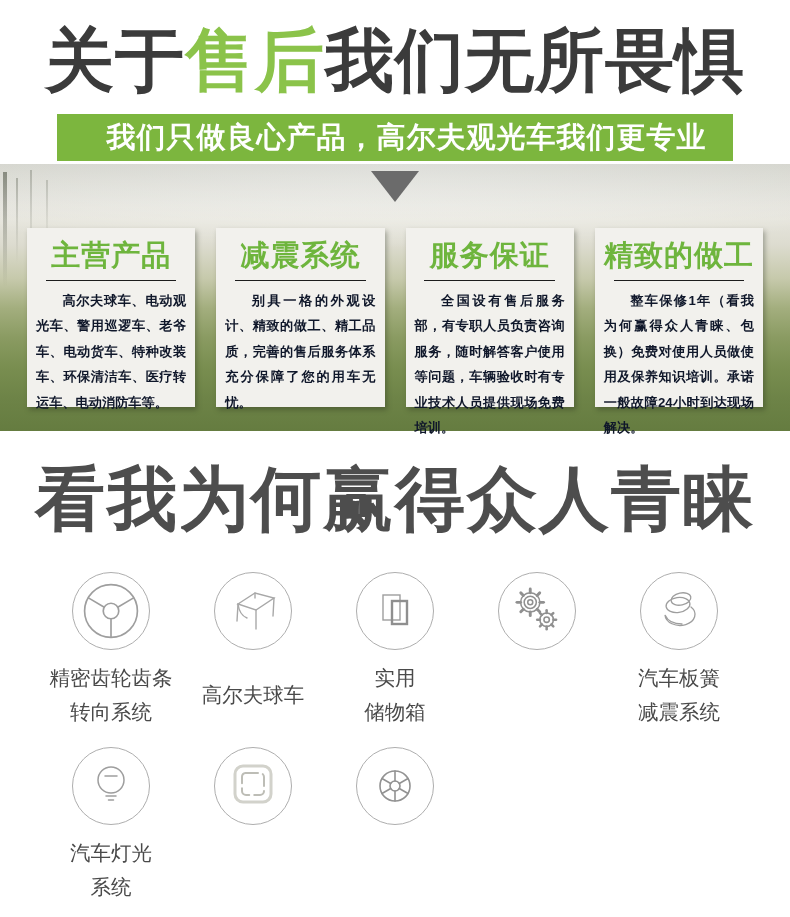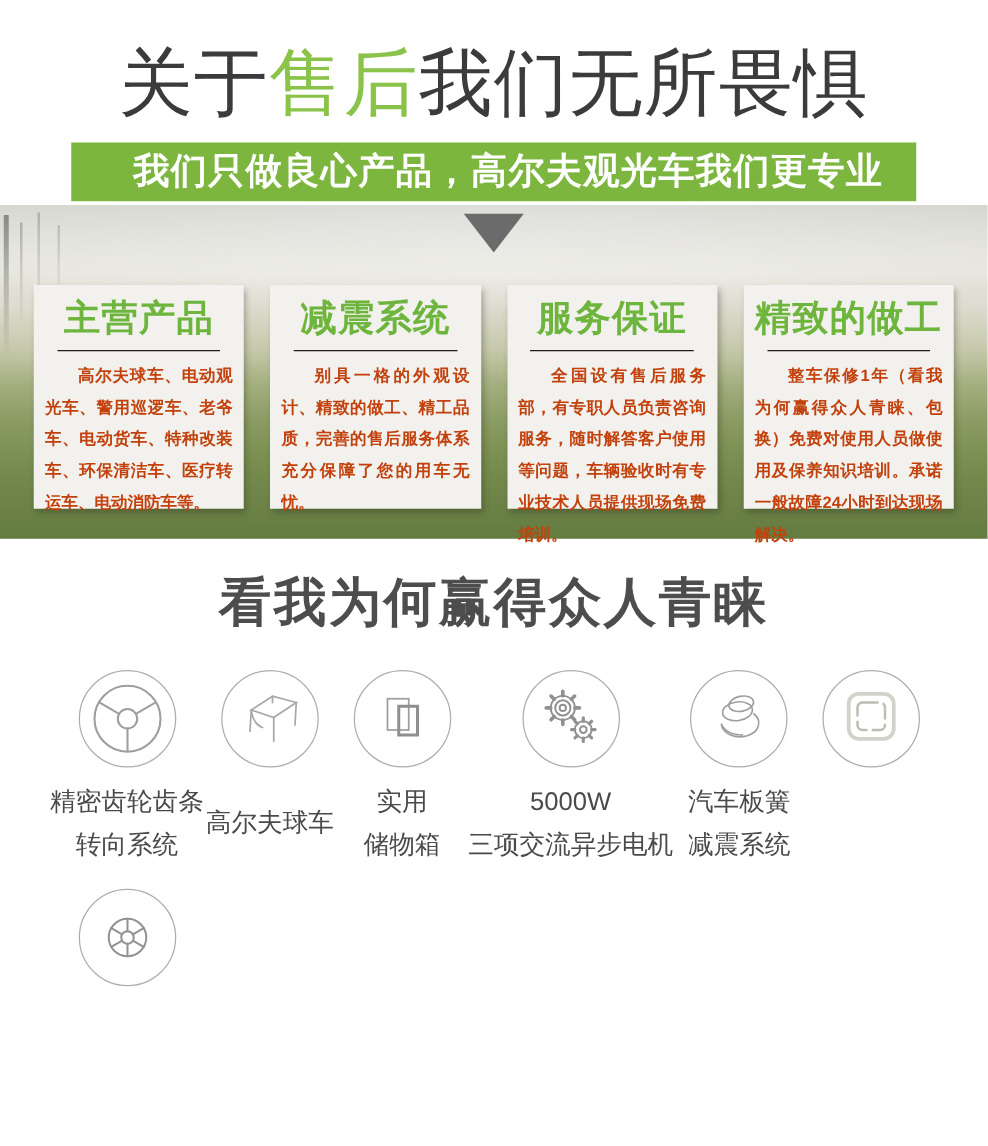--- a/index.html
+++ b/index.html
@@ -6,22 +6,22 @@
   html,body { background:#ffffff; }
   body {
     width:790px; height:917px; margin:0 auto; overflow:hidden;
     font-family:"Liberation Sans","DejaVu Sans",sans-serif;
   }
   .page { width:790px; height:917px; position:relative; background:#fff; }
 
   
   .hero { padding-top:18px; text-align:center; }
   .hero h1 {
-    font-size:59px; font-weight:400; color:#3b3b3b;
-    letter-spacing:1px; line-height:1.25; white-space:nowrap;margin-top:12px;
+    font-size:69px; font-weight:700; color:#3b3b3b;
+    letter-spacing:1px; line-height:1.25; white-space:nowrap;
   }
   .hero h1 .hl { color:#8bc34a; }
 
   
   .banner {
     width:676px; height:47px; margin:10px auto 0;
     background:#7cb63e; display:flex; align-items:center; justify-content:center;
   }
   .banner span {
     color:#ffffff; font-size:29px; font-weight:700; letter-spacing:1px; white-space:nowrap;margin-left:23px;
@@ -59,34 +59,34 @@
     flex:1; height:179px; background:#f2f1ed;
     box-shadow:2px 3px 5px rgba(35,40,25,.35);
     padding:10px 9px 8px;
   }
   .card-title {
     text-align:center; font-size:29px; font-weight:800; color:#6eb53d;
     letter-spacing:1px; line-height:1.2;
   }
   .card-underline { width:87%; height:1px; background:#1d1d1d; margin:7px auto 7px; }
   .card-body {
-    font-size:13.2px; font-weight:700; color:#c2410c;
+    font-size:13.2px; font-weight:700; color:#0f172a;
     line-height:25.4px; text-indent:2em; text-align:justify;
   }
 
   
   .section2-title {
     margin-top:25px; text-align:center;
-    font-size:42px; font-weight:600; color:#4d4d4d;
+    font-size:70px; font-weight:600; color:#4d4d4d;
     letter-spacing:2px; line-height:1.25; white-space:nowrap;
   }
 
   .features {
     width:710px; margin:28px auto 0;
-    display:grid; grid-template-columns:repeat(6,1fr); row-gap:16px;
+    display:grid; grid-template-columns:repeat(5,1fr); row-gap:16px;
   }
   .feature { display:flex; flex-direction:column; align-items:center; }
   .feature-circle {
     width:78px; height:78px; border:1px solid #aeaeae; border-radius:50%;
     display:flex; align-items:center; justify-content:center; background:#fff;
   }
   .feature-label {
     margin-top:9px; height:72px;
     display:flex; flex-direction:column; justify-content:center; align-items:center;
   }
@@ -211,40 +211,50 @@
               <line x1="42.9" y1="41.9" x2="44.9" y2="43.9"></line>
             <line x1="38" y1="44" x2="38" y2="46.8"></line>
               <line x1="33.1" y1="41.9" x2="31.1" y2="43.9"></line>
             <line x1="31" y1="37" x2="28.2" y2="37"></line>
               <line x1="33.1" y1="32.1" x2="31.1" y2="30.1"></line>
             <line x1="38" y1="30" x2="38" y2="27.2"></line>
               <line x1="42.9" y1="32.1" x2="44.9" y2="30.1"></line>
           </g>
         </svg>
       </div>
-      <div class="feature-label">
-        <span>5000W</span>
-        <span>三项交流异步电机</span>
-      </div>
     </div>
 
     <div class="feature">
       <div class="feature-circle">
         <svg class="icon-svg" width="56" height="56" viewBox="0 0 56 56" style="stroke-width:1.3">
           <ellipse cx="30" cy="16" rx="10" ry="6" transform="rotate(-12 30 16)"></ellipse>
           <ellipse cx="27" cy="22" rx="12" ry="7.5" transform="rotate(-8 27 22)"></ellipse>
           <path d="M40 24 A 15 11 0 1 1 14 32 Q 18 41 31 41"></path>
         </svg>
       </div>
       <div class="feature-label">
         <span>汽车板簧</span>
         <span>减震系统</span>
       </div>
     </div>
 
+    <div class="feature">
+      <div class="feature-circle">
+        <svg class="icon-svg" width="52" height="52" viewBox="0 0 52 52" style="stroke-width:1.5">
+          <circle cx="26" cy="20" r="13"></circle>
+          <line x1="20" y1="16" x2="32" y2="16"></line>
+          <line x1="21" y1="36" x2="31" y2="36"></line>
+          <line x1="23.5" y1="40" x2="28.5" y2="40"></line>
+        </svg>
+      </div>
+      <div class="feature-label">
+        <span>汽车灯光</span>
+        <span>系统</span>
+      </div>
+    </div>
 
     <div class="feature">
       <div class="feature-circle">
         <svg class="icon-svg" width="56" height="56" viewBox="0 0 56 56">
           <rect x="10" y="8" width="36" height="36" rx="8" style="stroke:#d2d2cb;stroke-width:3"></rect>
           <rect x="17" y="15" width="22" height="22" rx="4" style="stroke:#bdbdb6;stroke-width:2" stroke-dasharray="12 5"></rect>
         </svg>
       </div>
     </div>
 

